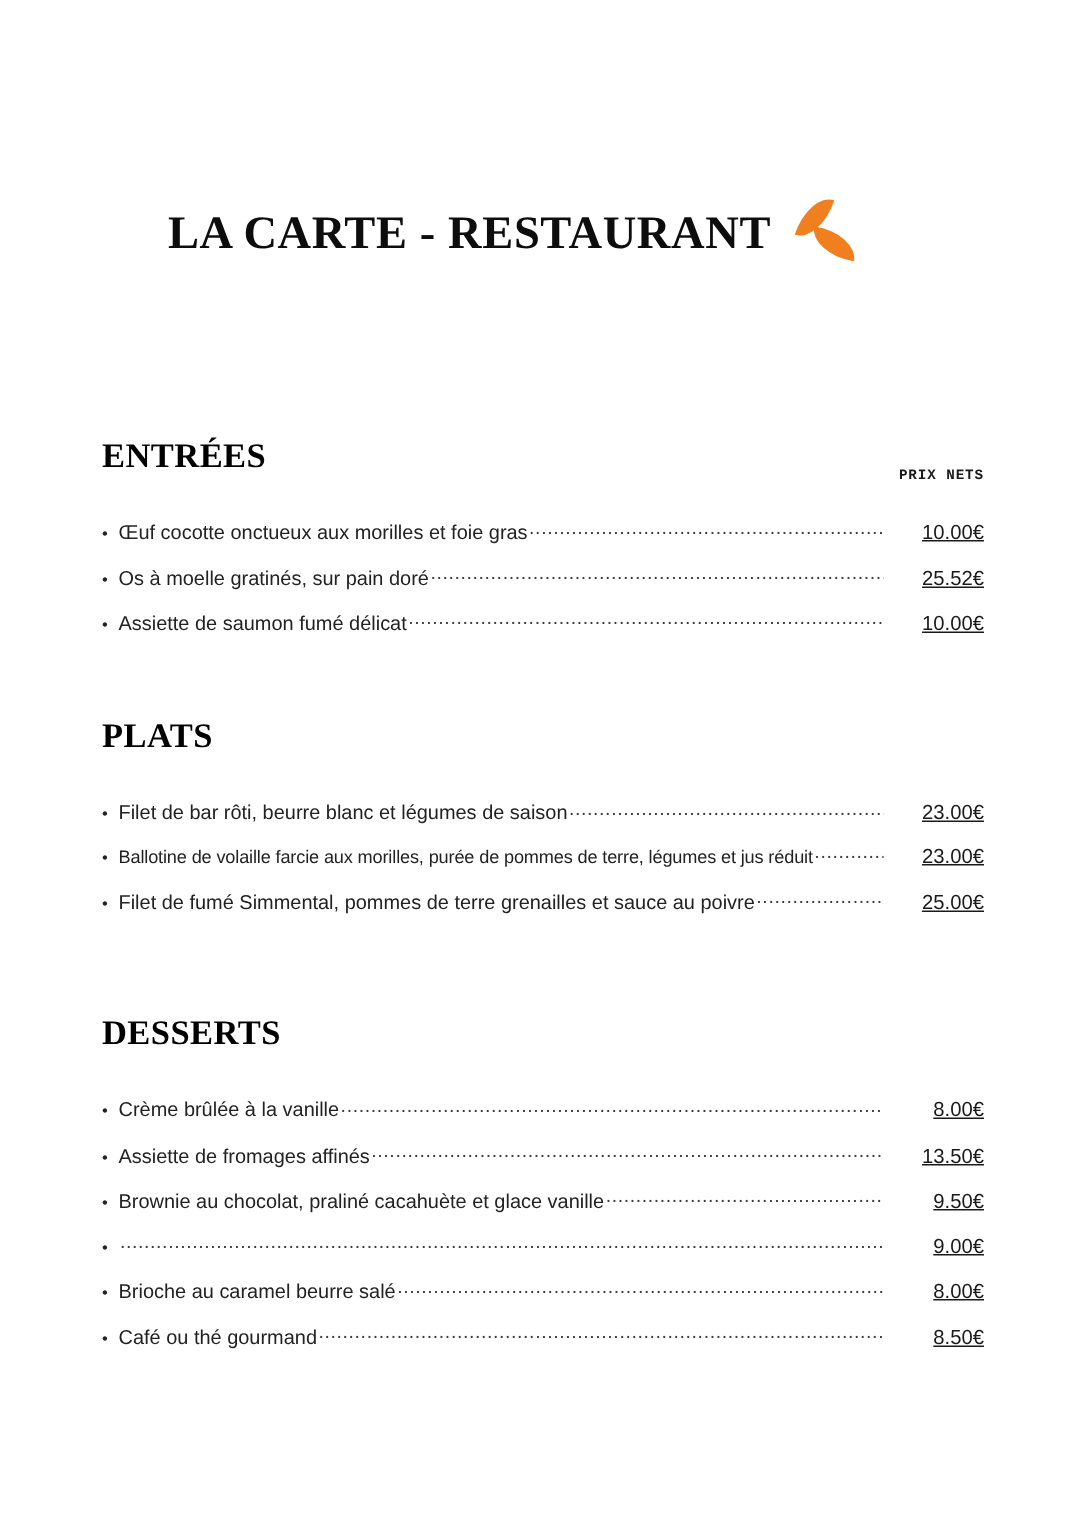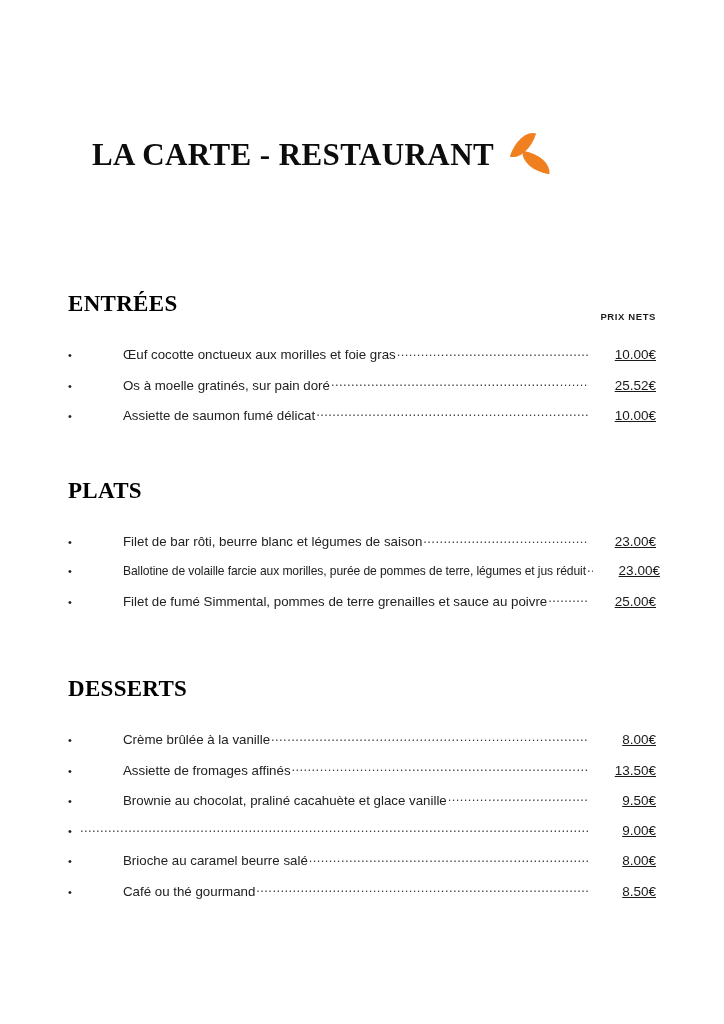--- a/index.html
+++ b/index.html
@@ -28,20 +28,21 @@
   
   .menu-header {
     position: absolute;
     left: 0;
     top: 128px;
     width: 646px;
     display: flex;
     align-items: center;
     justify-content: center;
     gap: 14px;
+    padding-left: 20px;
   }
   .menu-title {
     font-family: "Liberation Serif", "DejaVu Serif", serif;
     font-weight: bold;
     font-size: 31px;
     letter-spacing: 0.4px;
     color: #0d0d0d;
     white-space: nowrap;
     line-height: 1;
   }
@@ -88,21 +89,21 @@
     font-size: 23px;
     letter-spacing: 0.3px;
     color: #000000;
     line-height: 1;
     display: inline-block;
   }
   .prix-nets {
     position: absolute;
     right: 0;
     bottom: 0;
-    font-family: Liberation Sans, sans-serif;
+    font-family: Liberation Mono, monospace;
     font-weight: bold;
     font-size: 9.5px;
     letter-spacing: 0.6px;
     color: #1a1a1a;
   }
 
   .items {
     margin-top: 24px;
   }
 
@@ -117,21 +118,20 @@
   .menu-item .bullet {
     flex: 0 0 auto;
     width: 11px;
     font-size: 11px;
     line-height: 1;
     color: #222222;
   }
   .menu-item .item-name {
     flex: 0 0 auto;
     white-space: nowrap;
-    margin-left: 44px;
   }
   .menu-item .leader {
     flex: 1 1 auto;
     min-width: 6px;
     height: 1em;
     overflow: hidden;
     margin: 0 1px;
     position: relative;
   }
   .menu-item .leader::before {

